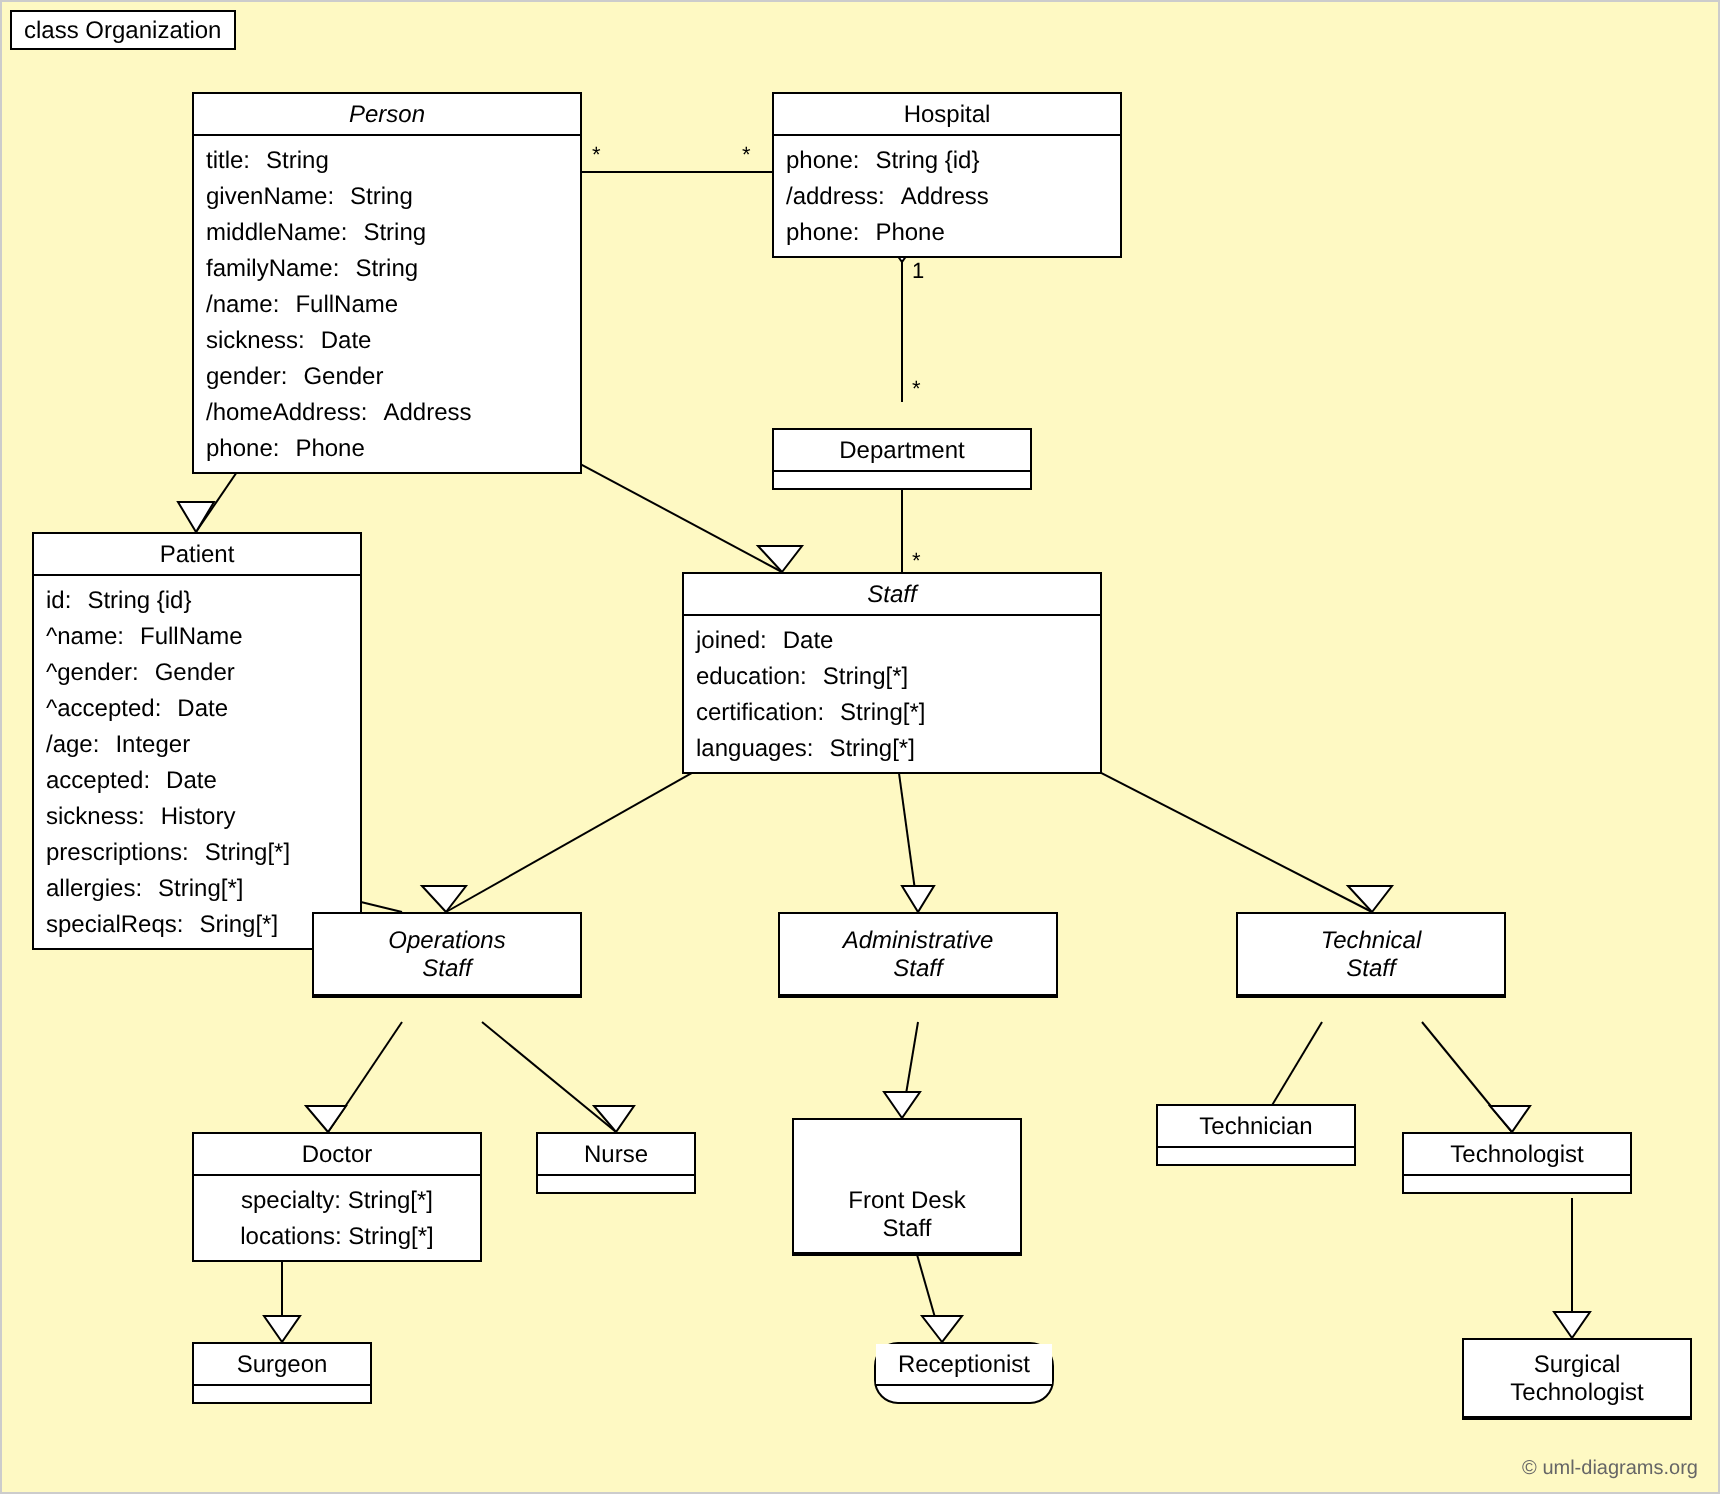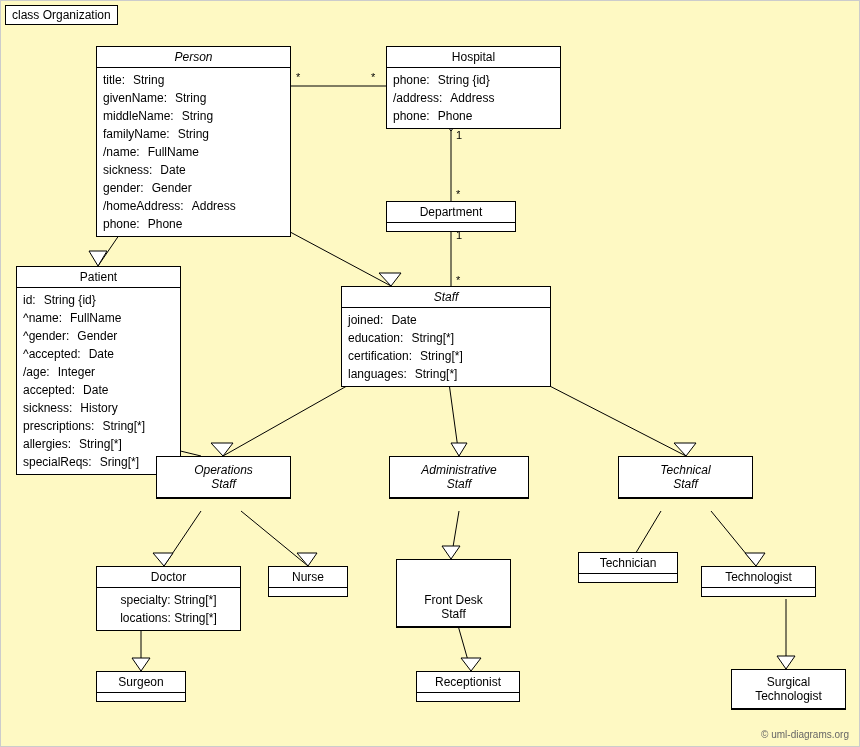--- a/index.html
+++ b/index.html
@@ -195,21 +195,21 @@
           <span class="attr-name">/address:</span>
           <span class="attr-type">Address</span>
         </div>
       <div class="attr-row">
           <span class="attr-name">phone:</span>
           <span class="attr-type">Phone</span>
         </div>
     </div>
   </div>
 
-  <div class="class-box" style="left:385px; top:200px; width:130px;">
+  <div class="class-box" style="left:385px; top:213px; width:130px;">
     <div class="class-title">Department</div>
     <div style="height:8px;"></div>
   </div>
 
   <div class="class-box" style="left:340px; top:285px; width:210px;">
     <div class="class-title italic"><em>Staff</em></div>
     <div class="class-attrs">
       <div class="attr-row">
           <span class="attr-name">joined:</span>
           <span class="attr-type">Date</span>
@@ -312,21 +312,21 @@
   <div class="class-box" style="left:700px; top:565px; width:115px;">
     <div class="class-title">Technologist</div>
     <div style="height:8px;"></div>
   </div>
 
   <div class="class-box" style="left:95px; top:670px; width:90px;">
     <div class="class-title">Surgeon</div>
     <div style="height:8px;"></div>
   </div>
 
-  <div class="class-box" style="left:415px; top:670px; width:104px;">
+  <div class="class-box" style="left:436px; top:670px; width:90px;border-radius:12px;">
     <div class="class-title">Receptionist</div>
     <div style="height:8px;"></div>
   </div>
 
   <div class="class-box" style="left:730px; top:668px; width:115px; text-align:center;">
     <div class="class-title" style="padding:5px 4px;text-align:center;">Surgical<br>Technologist</div>
   </div>
 
   <div class="copyright">© uml-diagrams.org</div>
 

